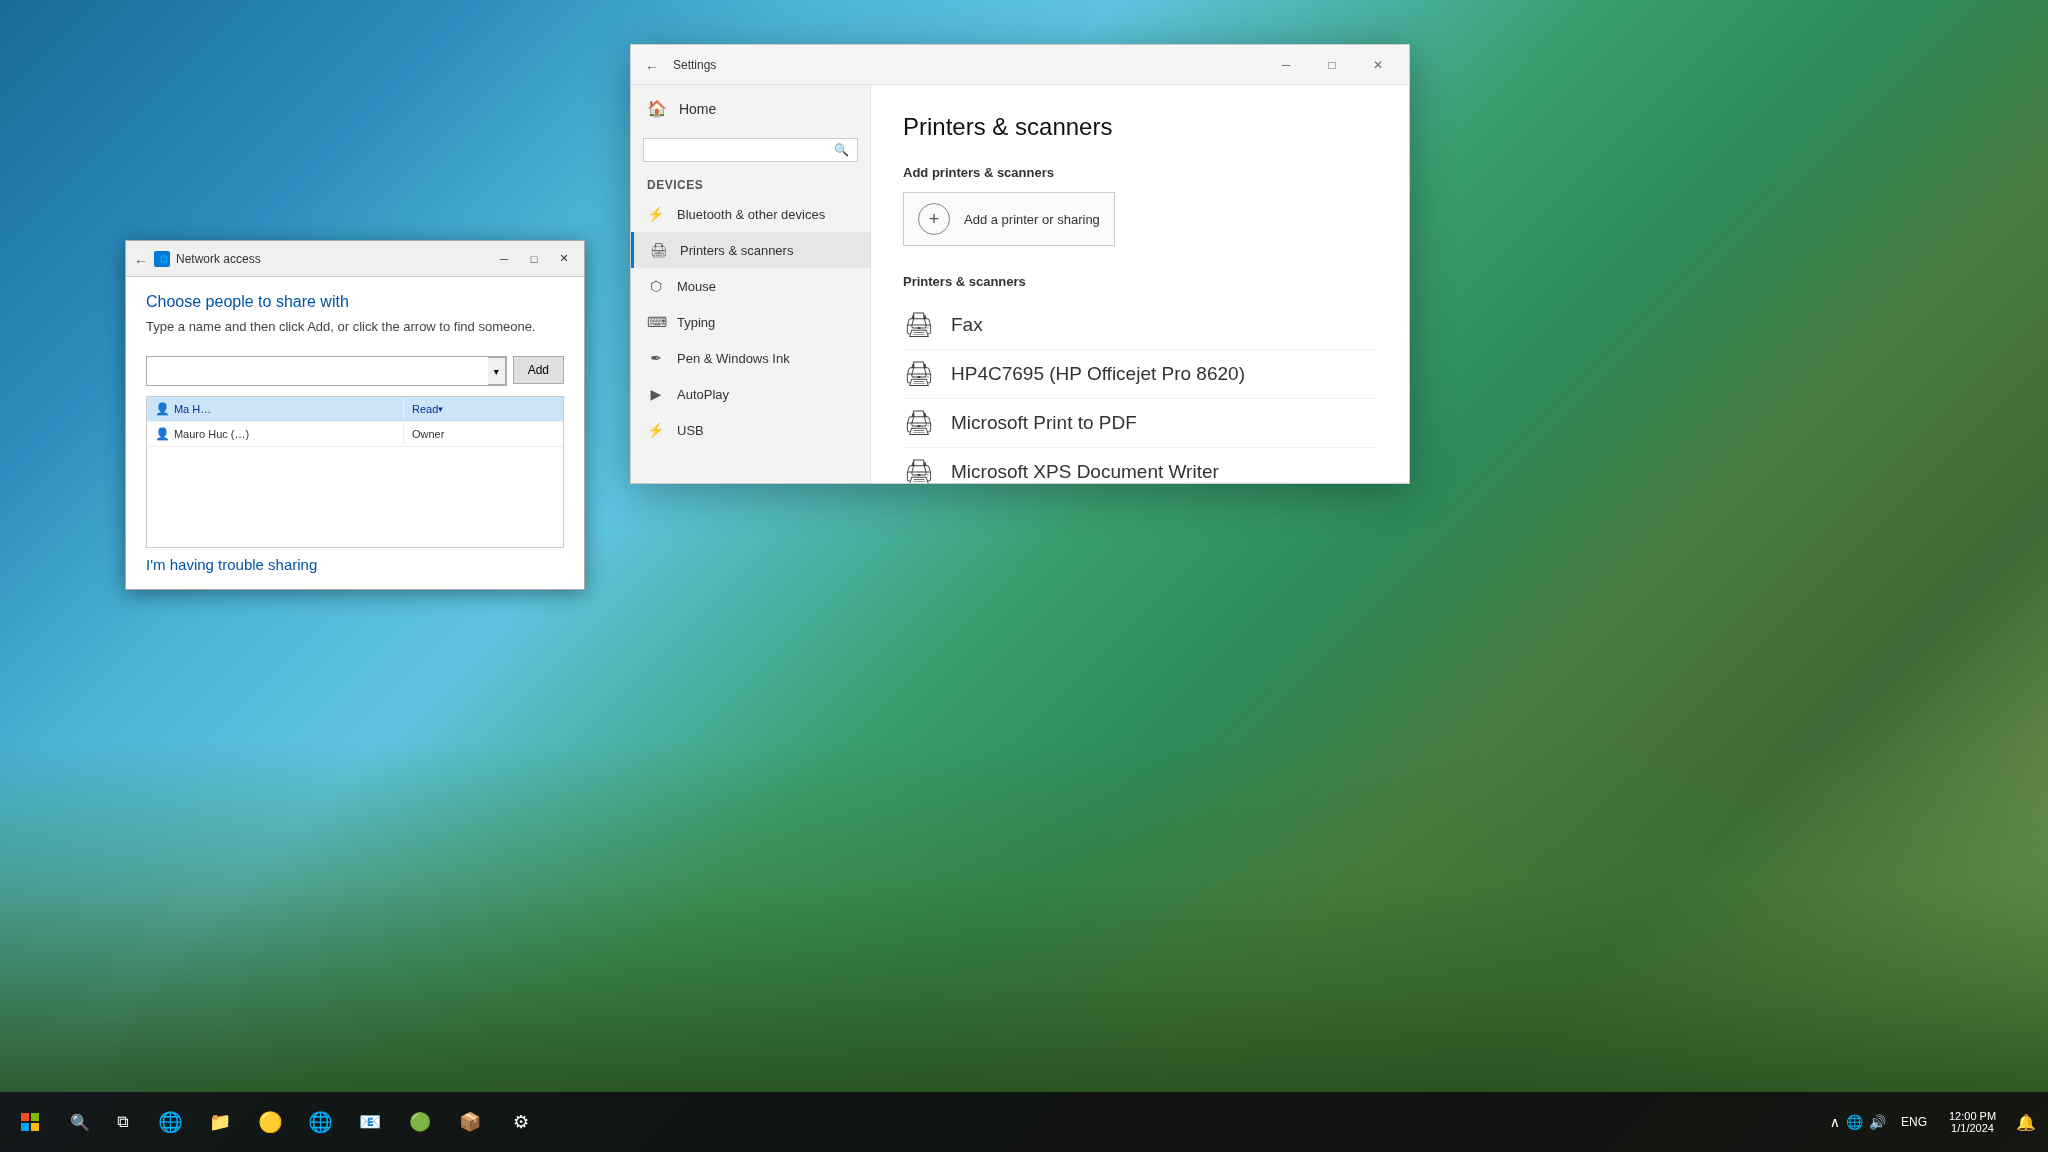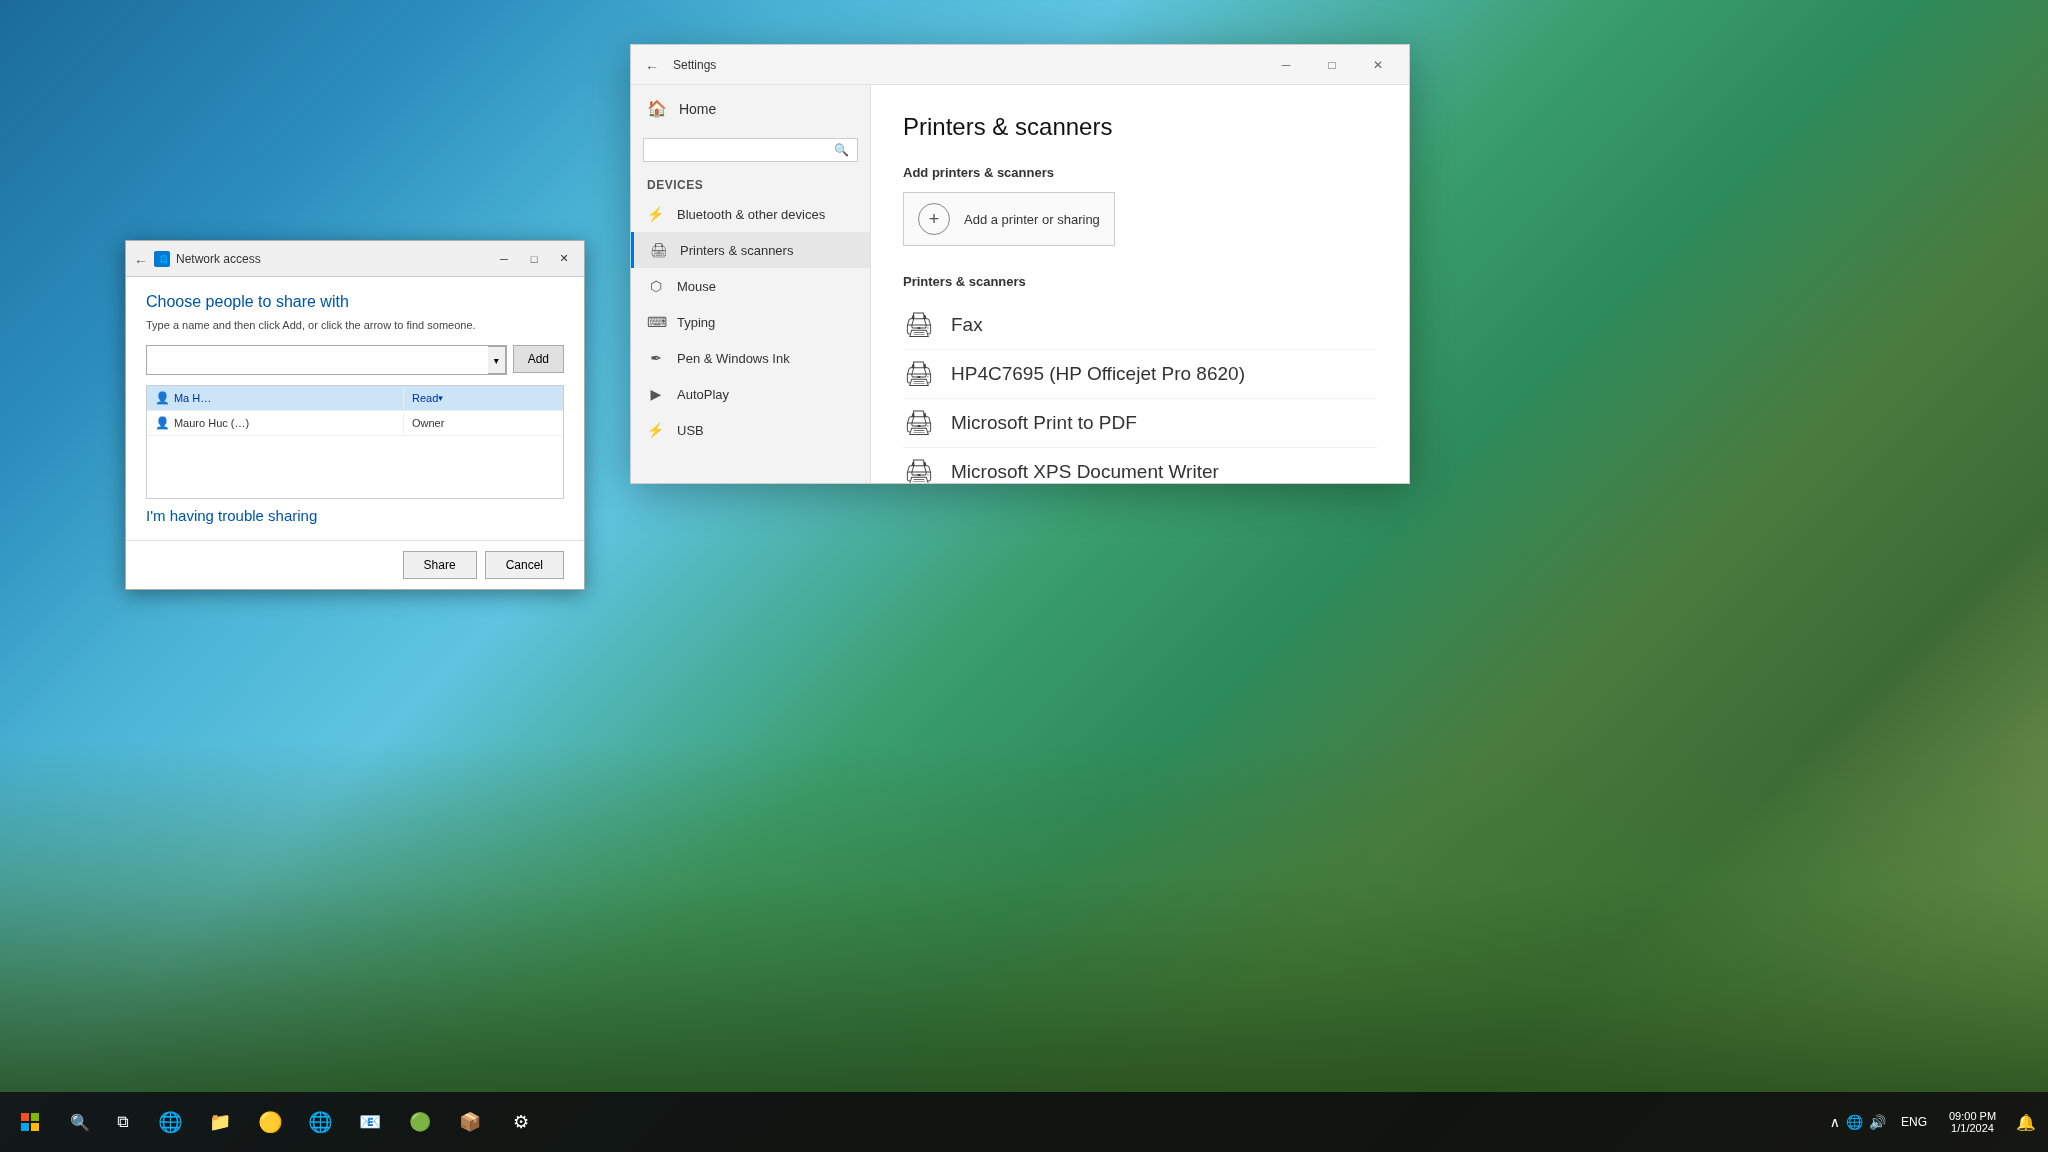--- a/index.html
+++ b/index.html
@@ -367,23 +367,23 @@
     }
 
     .dialog-heading {
       font-size: 16px;
       color: #0054a6;
       font-weight: 400;
       margin-bottom: 8px;
     }
 
     .dialog-desc {
-      font-size: 11px;
+      font-size: 13px;
       color: #444;
-      margin-bottom: 14px;
+      margin-bottom: 22px;
     }
 
     .dialog-input-row {
       display: flex;
       gap: 6px;
       margin-bottom: 10px;
     }
 
     .dialog-input {
       flex: 1;
@@ -686,24 +686,20 @@
         </div>
         <div class="dialog-table-cell dialog-table-cell-perm">
           <span>Owner</span>
         </div>
       </div>
     </div>
 
     <div class="dialog-link">I'm having trouble sharing</div>
   </div>
 
-  <div class="dialog-footer">
-    <button class="dialog-footer-btn">Share</button>
-    <button class="dialog-footer-btn">Cancel</button>
-  </div>
 </div>
 
 <div class="taskbar">
   <div class="taskbar-left">
     <div class="taskbar-btn">
       <svg width="20" height="20" viewBox="0 0 20 20" fill="white">
         <rect x="1" y="1" width="8" height="8" fill="#f25022"></rect>
         <rect x="11" y="1" width="8" height="8" fill="#7fba00"></rect>
         <rect x="1" y="11" width="8" height="8" fill="#00a4ef"></rect>
         <rect x="11" y="11" width="8" height="8" fill="#ffb900"></rect>
@@ -727,18 +723,18 @@
   </div>
 
   <div class="taskbar-right">
     <div class="notif-area">
       <span class="sys-tray-icon">∧</span>
       <span class="sys-tray-icon">🌐</span>
       <span class="sys-tray-icon">🔊</span>
     </div>
     <span class="lang-text">ENG</span>
     <div class="clock">
-      <span>09:00 PM</span>
+      <span>12:00 PM</span>
       <span>1/1/2024</span>
     </div>
     <span class="sys-tray-icon" style="font-size:16px;">🔔</span>
   </div>
 </div>
 
 </body></html>

